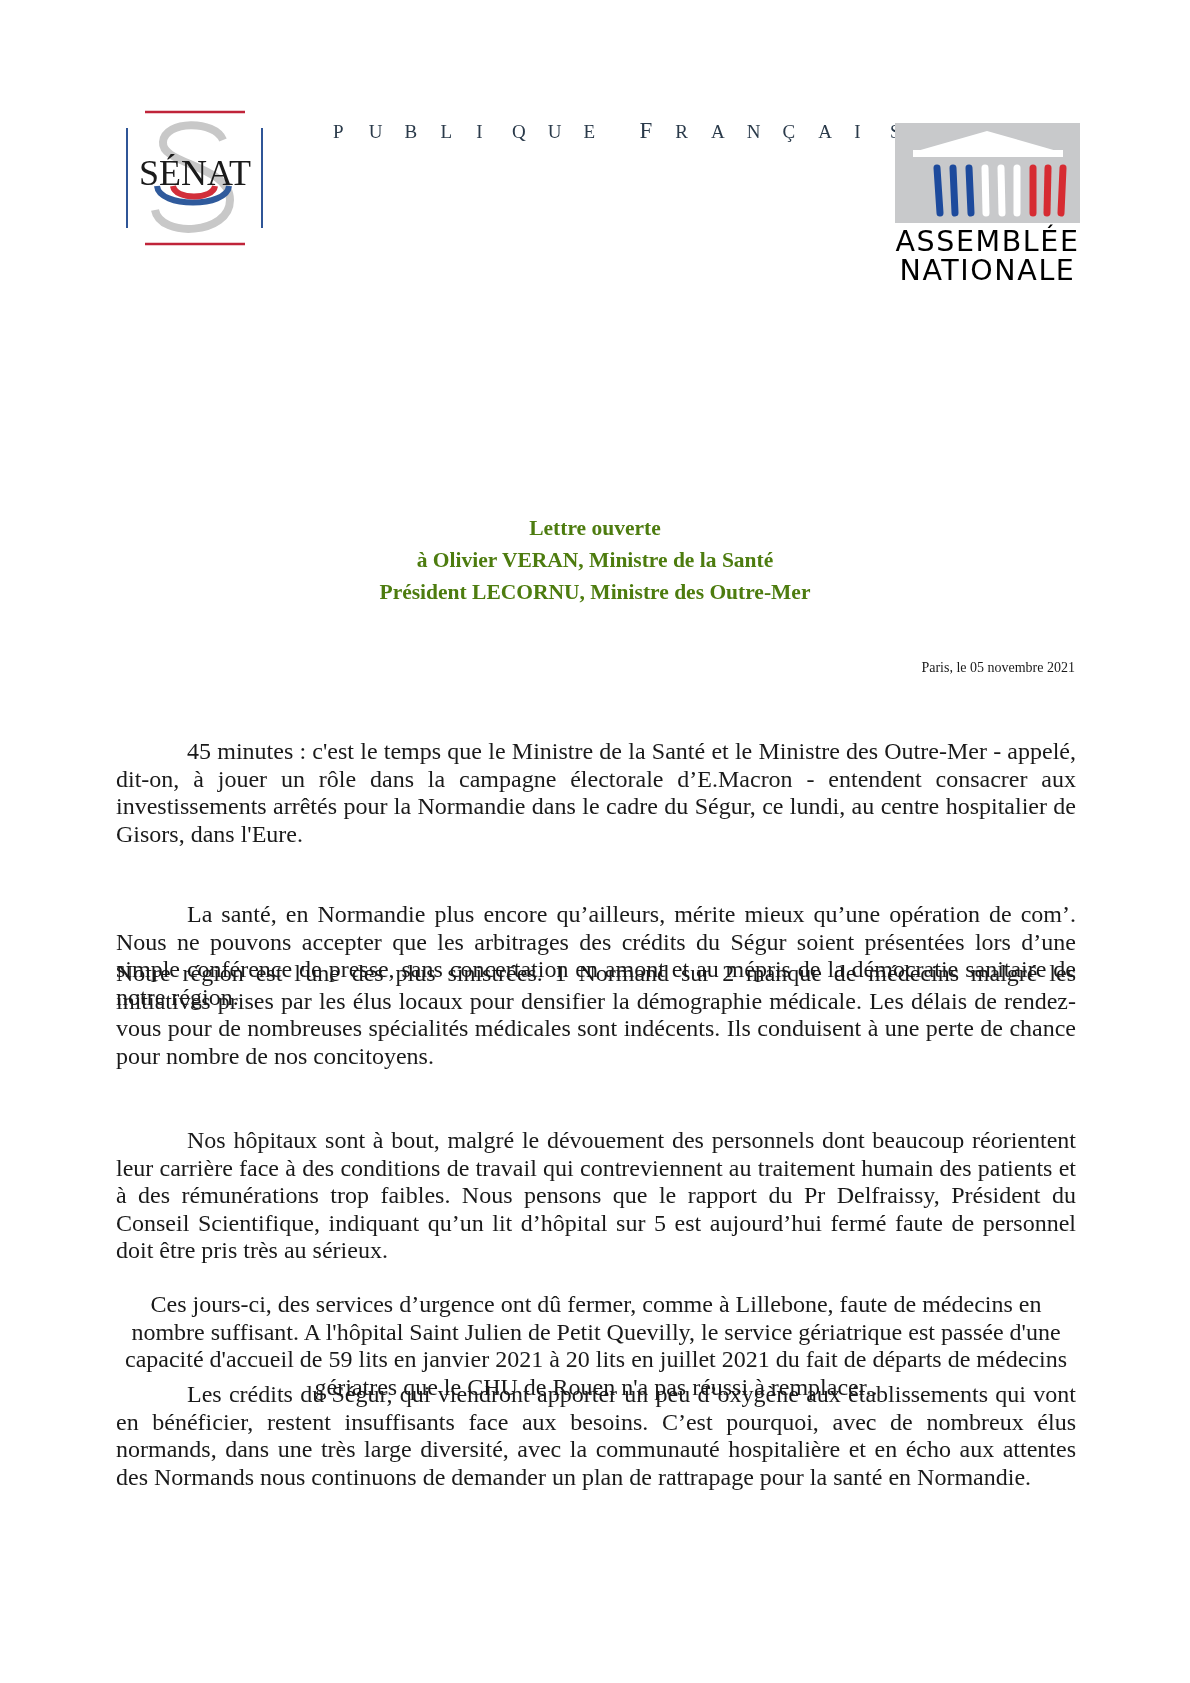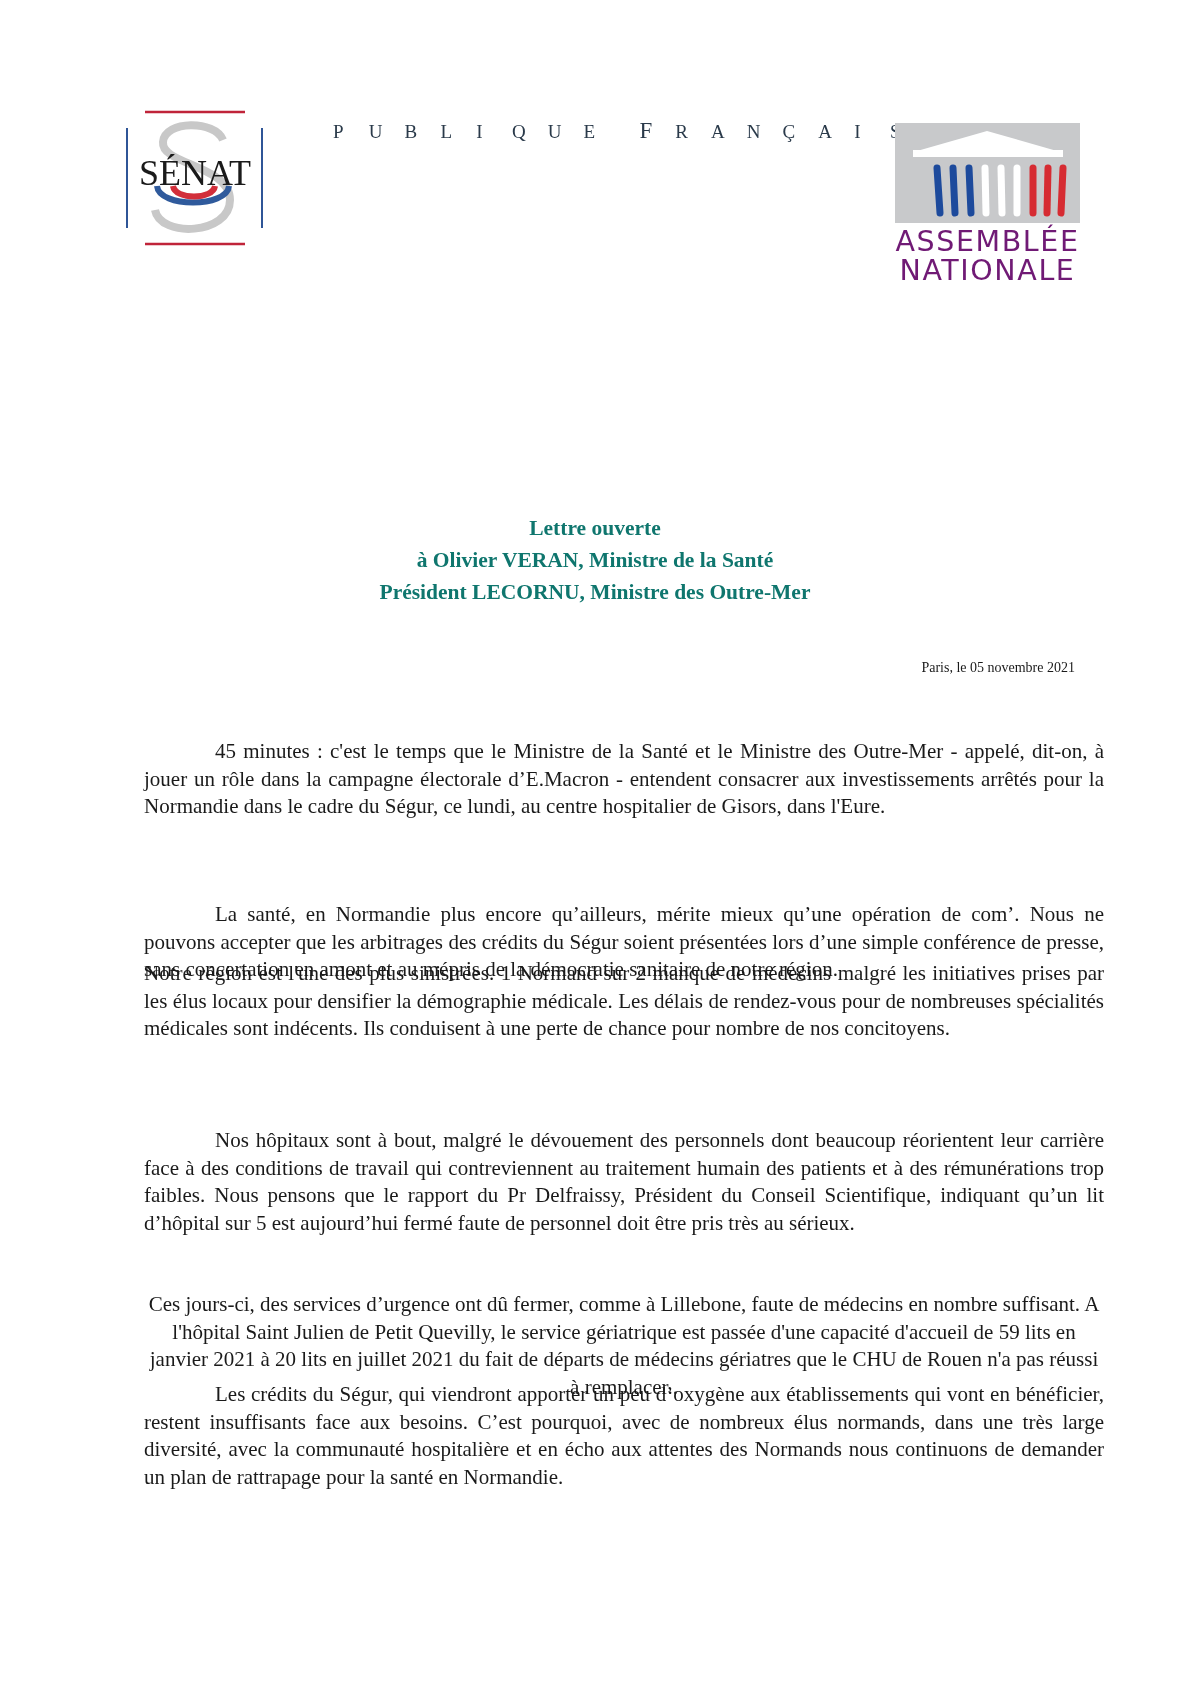--- a/index.html
+++ b/index.html
@@ -14,38 +14,38 @@
       letter-spacing: 0; color: #2a3a4a; white-space: nowrap;
       font-family: "Liberation Serif", serif;
       margin-left: 48px;
     }
     .republique span { display: inline-block; }
     .an-logo { position: absolute; left: 895px; top: 123px; width: 185px; height: 168px; }
     .an-building { position: absolute; left: 0; top: 0; width: 185px; height: 110px; }
     .an-text {
       position: absolute; left: 0; top: 104px; width: 185px;
       font-family: "DejaVu Sans", "Liberation Sans", sans-serif;
-      color: #701a75; font-size: 28.5px; line-height: 29px; letter-spacing: 1.6px;
+      color: #000000; font-size: 28.5px; line-height: 29px; letter-spacing: 1.6px;
       text-align: center;
     }
     .an-text div { white-space: nowrap; }
 
     
     .title-block {
       position: absolute; left: 0; top: 512px; width: 1190px; text-align: center;
-      font-weight: bold; font-size: 21.5px; line-height: 32px; color: #0f766e;
+      font-weight: bold; font-size: 21.5px; line-height: 32px; color: #4d7c0f;
     }
     .date-line {
       position: absolute; right: 115px; top: 660px; font-size: 14px; color: #1a1a1a;
     }
 
     
     .body-text {
       position: absolute; left: 116px; width: 960px;
-      font-size: 21px; line-height: 27.6px; text-align: justify; color: #1a1a1a; margin-left: 28px;
+      font-size: 24px; line-height: 27.6px; text-align: justify; color: #1a1a1a;
     }
     .indent { text-indent: 71px; }
     .p1 { top: 738px; }
     .p2 { top: 901px; }
     .p3 { top: 960px; }
     .p4 { top: 1127px; }
     .p5 { top: 1291px; text-align: center; }
     .p6 { top: 1381px; }
   </style>
 </head>

